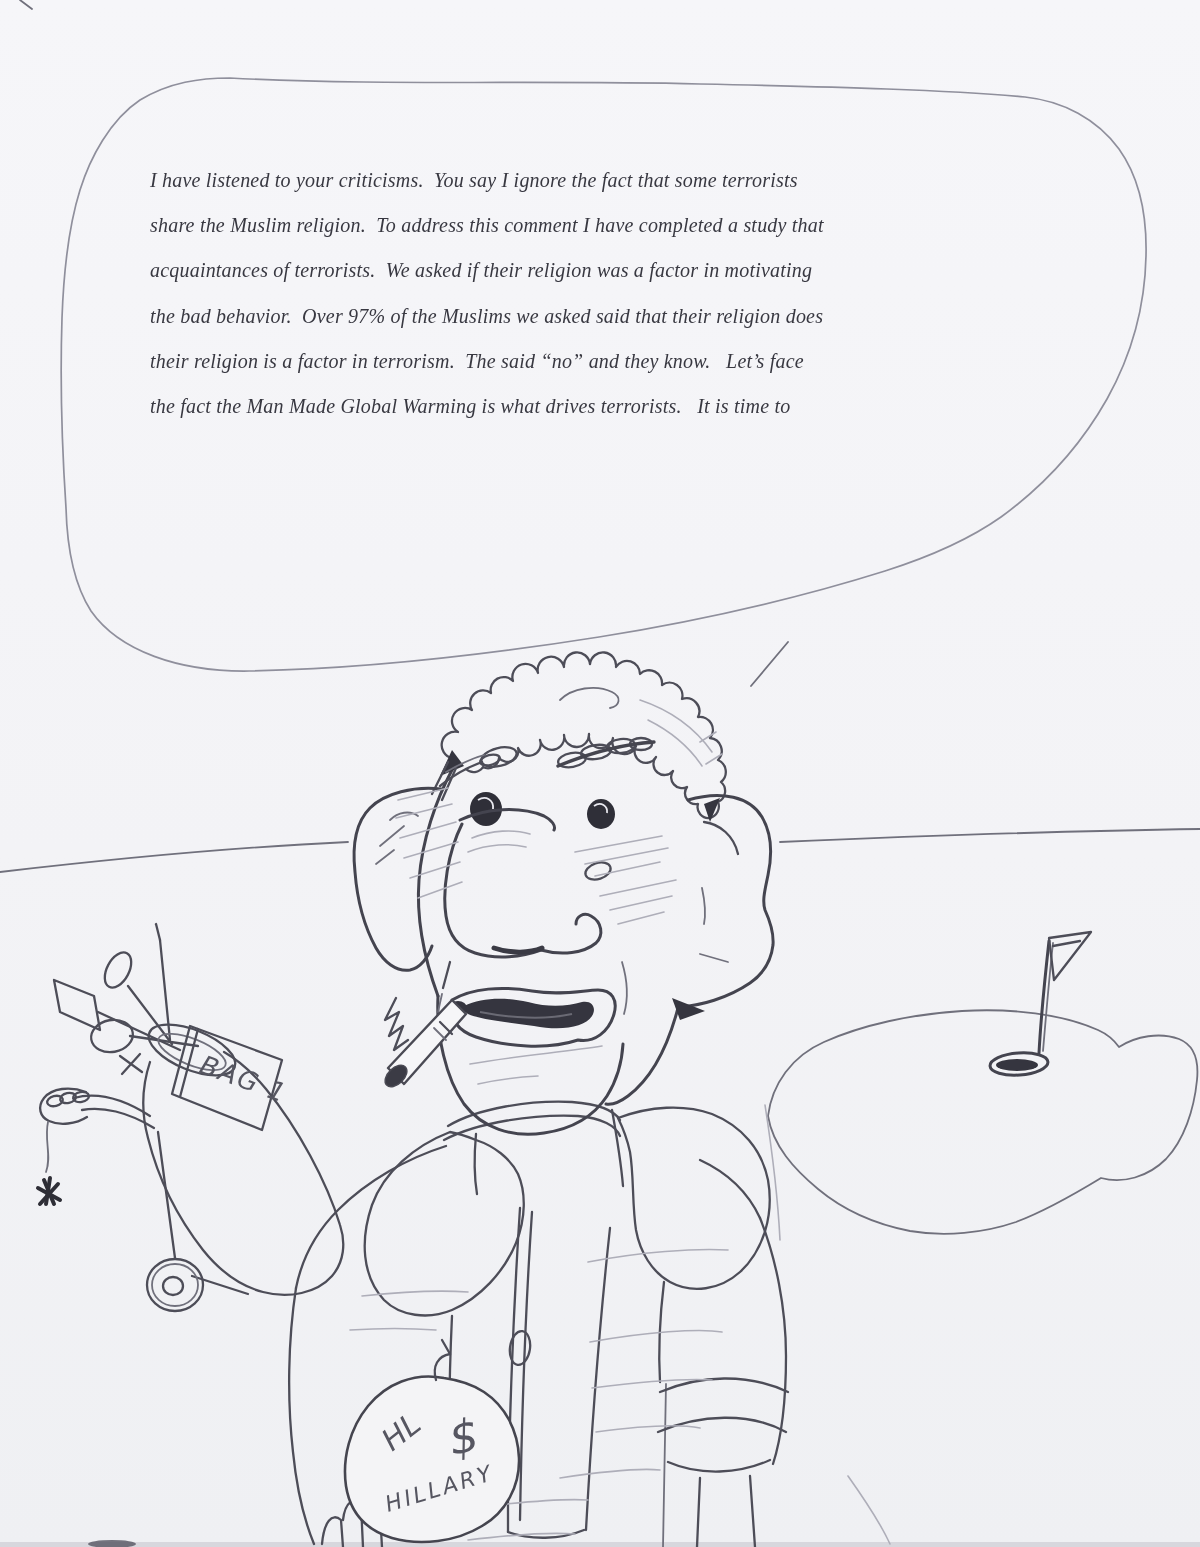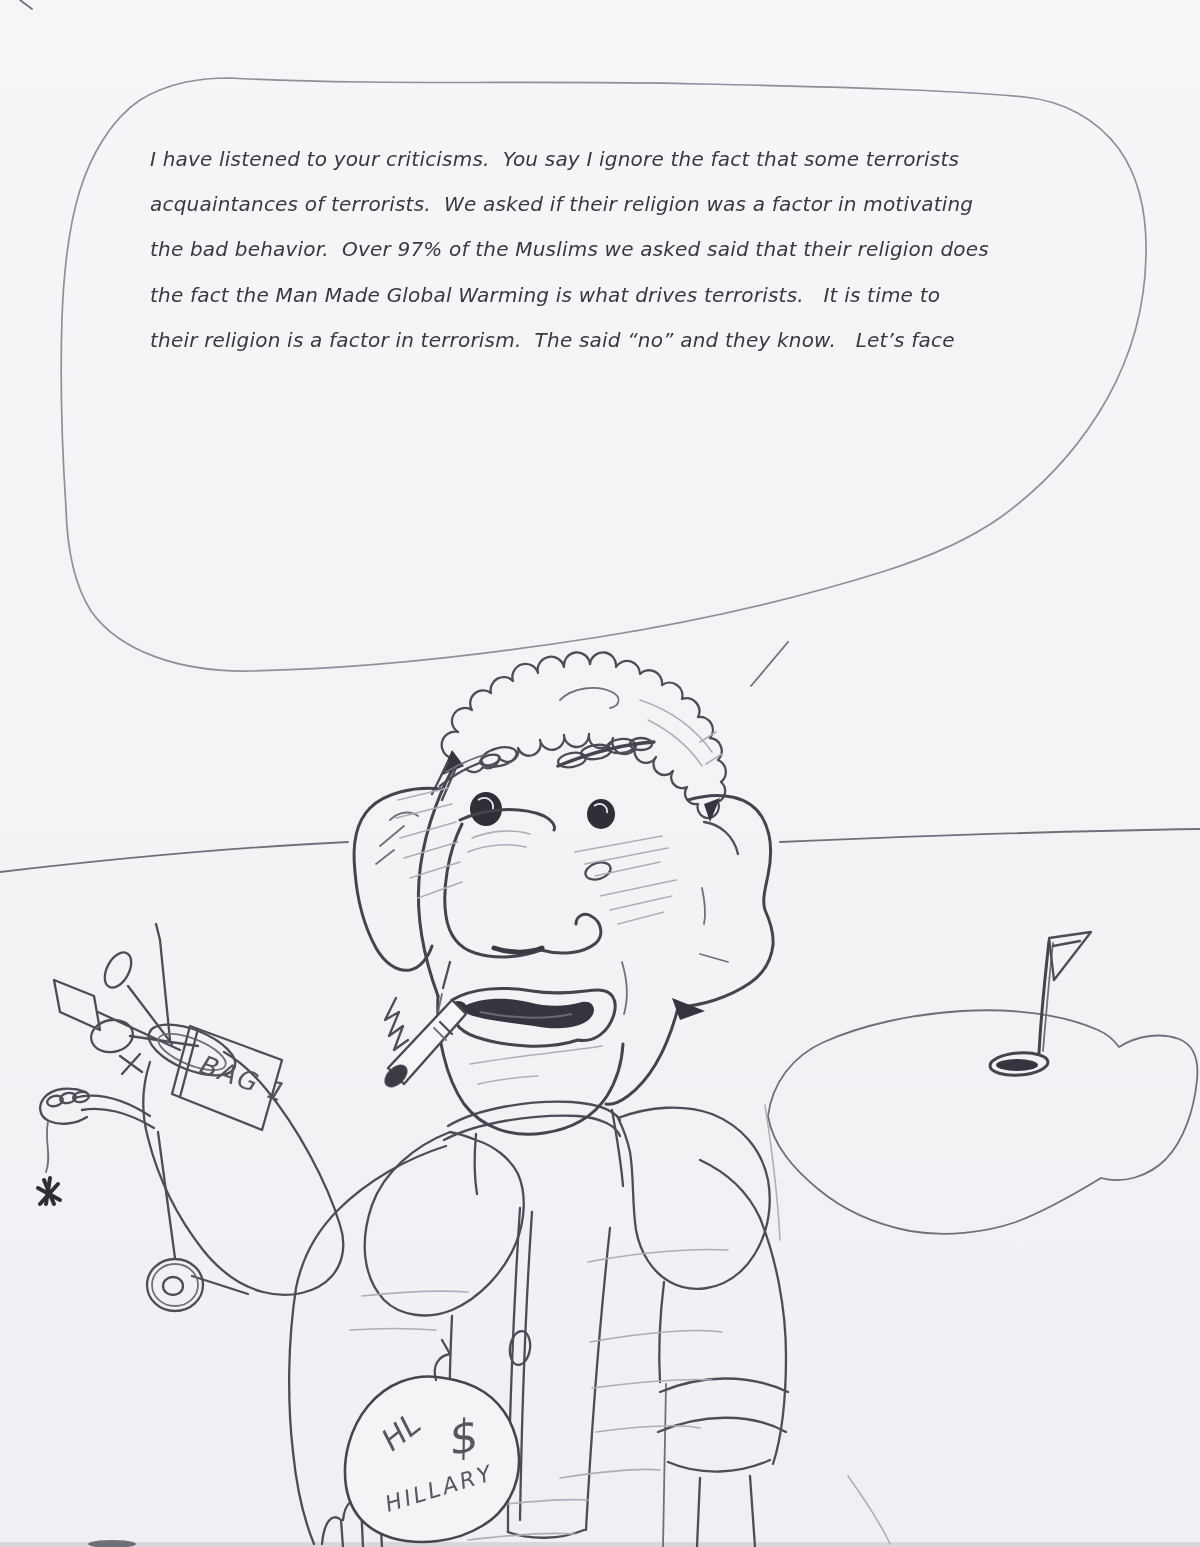--- a/index.html
+++ b/index.html
@@ -12,23 +12,23 @@
   }
   .drawing{position:absolute;left:0;top:0;}
   .pk  {stroke:#4d4d58;fill:none;stroke-width:2.3;stroke-linecap:round;stroke-linejoin:round;}
   .pk2 {stroke:#44444f;fill:none;stroke-width:3;stroke-linecap:round;stroke-linejoin:round;}
   .md  {stroke:#70707c;fill:none;stroke-width:1.8;stroke-linecap:round;stroke-linejoin:round;}
   .lt  {stroke:#aeaeb9;fill:none;stroke-width:1.6;stroke-linecap:round;stroke-linejoin:round;}
   .bub {stroke:#8f8f9c;fill:none;stroke-width:1.7;stroke-linecap:round;stroke-linejoin:round;}
   .pkf {fill:#35353f;stroke:none;}
   .hand{fill:#565661;font-family:"DejaVu Sans",sans-serif;font-style:italic;}
   .speech-text{
-    position:absolute;left:150px;top:137px;width:950px;
+    position:absolute;left:150px;top:158px;width:950px;
     font-style:italic;font-size:20px;line-height:45.2px;
-    color:#383841;letter-spacing:.2px;
+    color:#383841;letter-spacing:.2px;font-family:Liberation Serif, serif;
   }
   .speech-line{white-space:pre;height:45.2px;}
 </style>
 </head>
 <body>
 
 <div class="page">
 
   <svg class="drawing" width="1200" height="1547" viewBox="0 0 1200 1547">
 
@@ -295,19 +295,20 @@
         <path d="M452,1000 L466,1014 L404,1084 L388,1068 Z" fill="#f6f6f8" stroke="#4a4a54" stroke-width="2.4" stroke-linejoin="round"></path>
         <ellipse cx="396" cy="1076" rx="13" ry="8" transform="rotate(-44 396 1076)" fill="#3b3b45" stroke="#4a4a54" stroke-width="1.5"></ellipse>
         <path class="pk" d="M440,1022 L452,1034" stroke-width="2"></path>
         <path class="md" d="M434,1028 L446,1040"></path>
       </g>
     </g>
   </svg>
 
   <div class="speech-text">
     <div class="speech-line">I have listened to your criticisms.  You say I ignore the fact that some terrorists</div>
+    <div class="speech-line">share the Muslim religion.  To address this comment I have completed a study that</div>
     <div class="speech-line">acquaintances of terrorists.  We asked if their religion was a factor in motivating</div>
     <div class="speech-line">the bad behavior.  Over 97% of the Muslims we asked said that their religion does</div>
+    <div class="speech-line">their religion is a factor in terrorism.  The said “no” and they know.   Let’s face</div>
     <div class="speech-line">the fact the Man Made Global Warming is what drives terrorists.   It is time to</div>
-    <div class="speech-line">their religion is a factor in terrorism.  The said “no” and they know.   Let’s face</div>
   </div>
 
 </div>
 
 </body></html>

